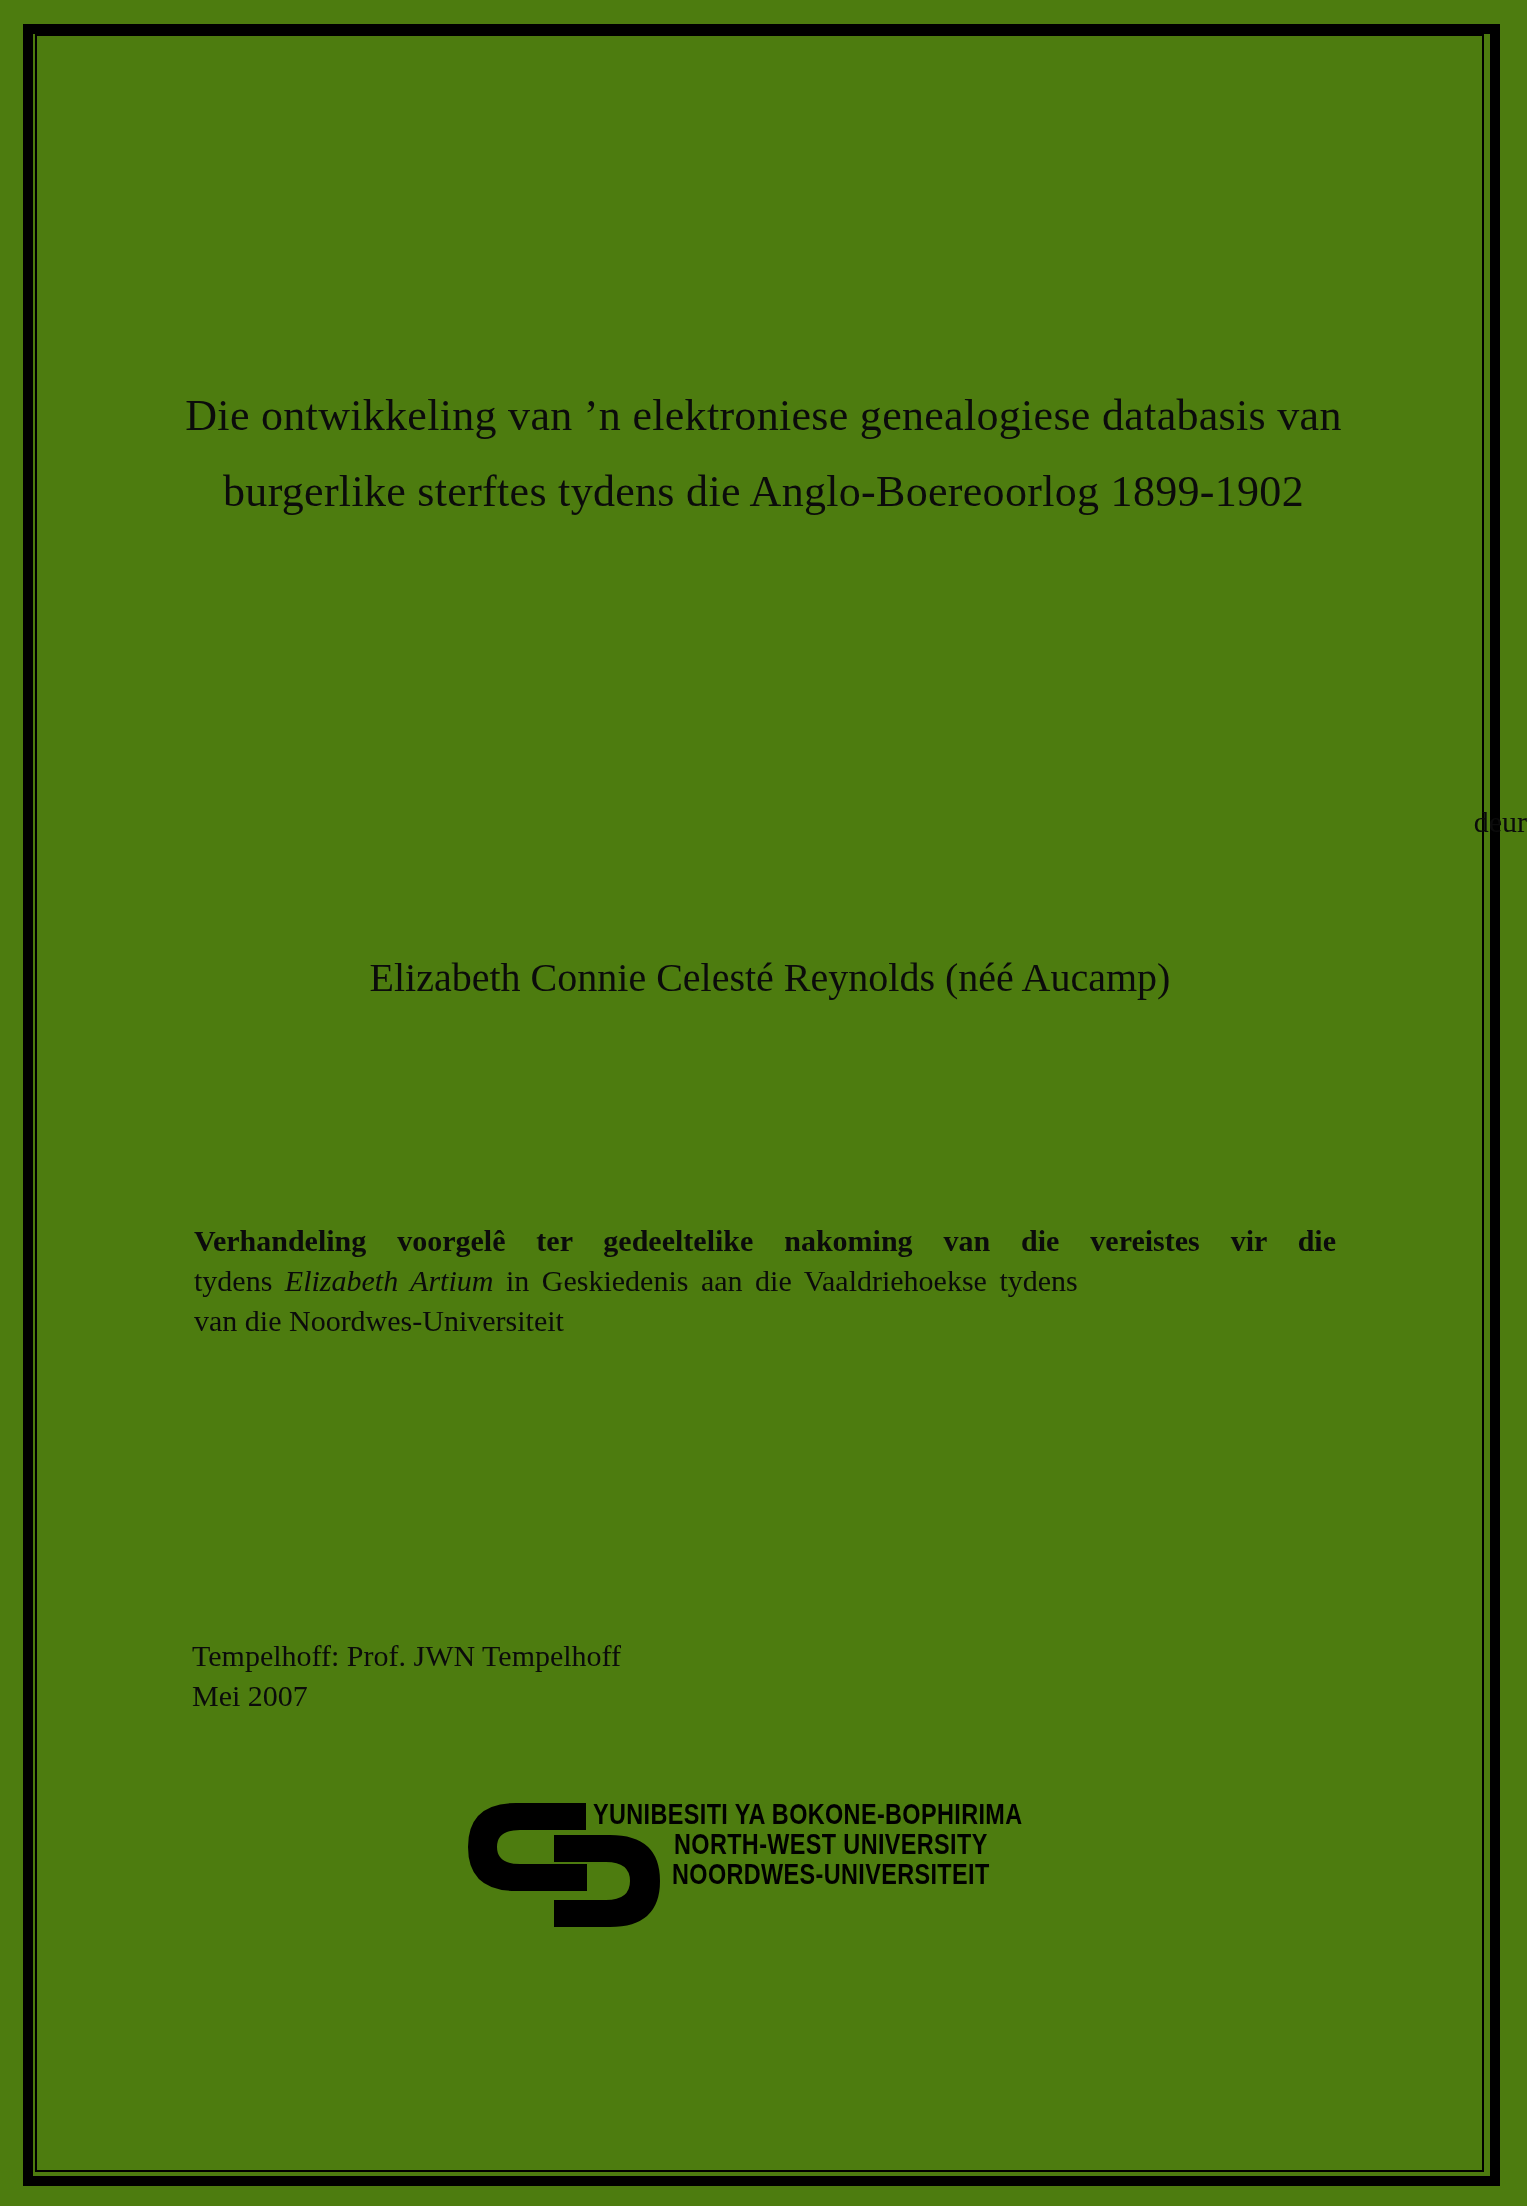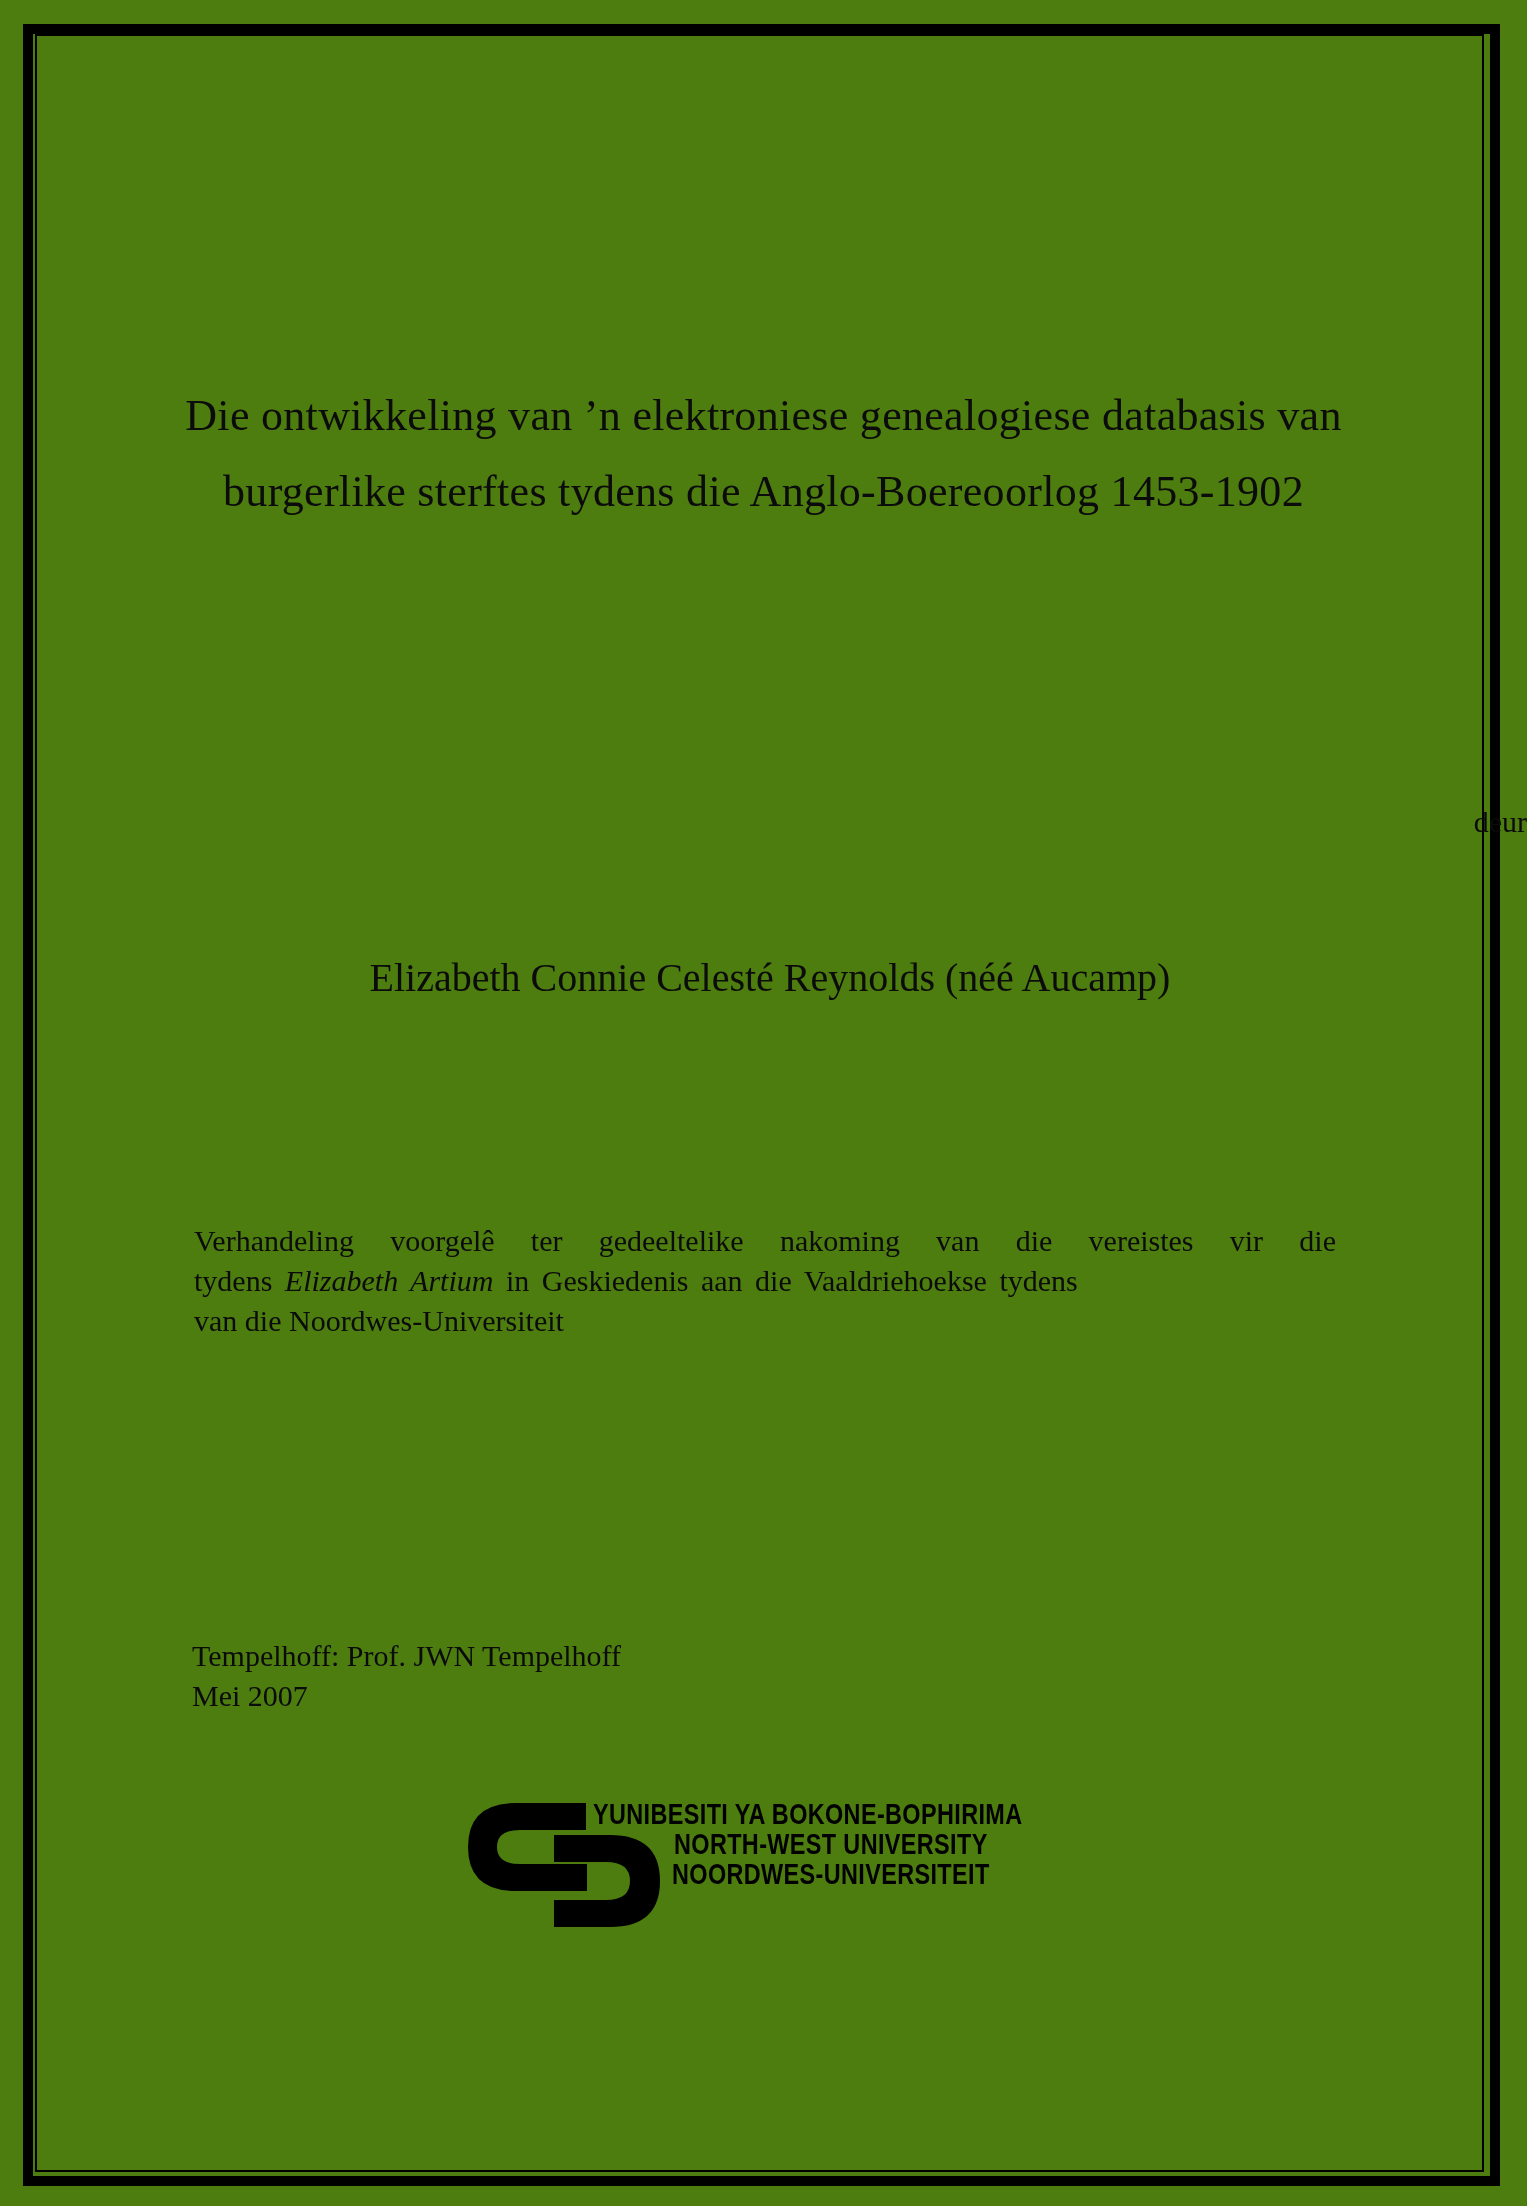--- a/index.html
+++ b/index.html
@@ -35,21 +35,21 @@
   }
   .author {
     position: absolute; left: 0; right: 0; top: 956px;
     text-align: center; font-size: 40px; line-height: 44px; padding-left: 13px;
   }
   .declaration {
     position: absolute; left: 194px; top: 1221px; width: 1142px;
     font-size: 30px; line-height: 40px;
   }
   .decl-line { white-space: pre-wrap; }
-  .decl-justify { text-align: justify; text-align-last: justify; }
+  .decl-justify { text-align: justify; text-align-last: justify; font-weight: bold; }
   .decl-line-2 { word-spacing: 5px; }
   .italic { font-style: italic; }
   .supervisor {
     position: absolute; left: 192px; top: 1636px;
     font-size: 30px; line-height: 40px;
   }
   .logo { position: absolute; left: 464px; top: 1799px; width: 640px; height: 140px; }
   .logo-mark { position: absolute; left: 0; top: 2px; width: 200px; height: 128px; }
   .logo-mark path { fill: #000; }
   .logo-t {
@@ -67,21 +67,21 @@
 </head>
 <body>
 
 <div class="page">
 
   <div class="border-outer"></div>
   <div class="border-inner"></div>
 
   <h1 class="title">
     <span class="tline">Die ontwikkeling van ’n elektroniese genealogiese databasis van</span>
-    <span class="tline">burgerlike sterftes tydens die Anglo-Boereoorlog 1453-1902</span>
+    <span class="tline">burgerlike sterftes tydens die Anglo-Boereoorlog 1899-1902</span>
   </h1>
 
   <div class="byline-label">deur</div>
 
   <div class="author">Elizabeth Connie Celesté Reynolds (néé Aucamp)</div>
 
   <div class="declaration">
     <div class="decl-line decl-justify">Verhandeling voorgelê ter gedeeltelike nakoming van die vereistes vir die</div>
     <div class="decl-line decl-line-2"><span>tydens </span><span class="italic">Elizabeth Artium</span><span> in Geskiedenis aan die Vaaldriehoekse tydens</span></div>
     <div class="decl-line">van die Noordwes-Universiteit</div>

